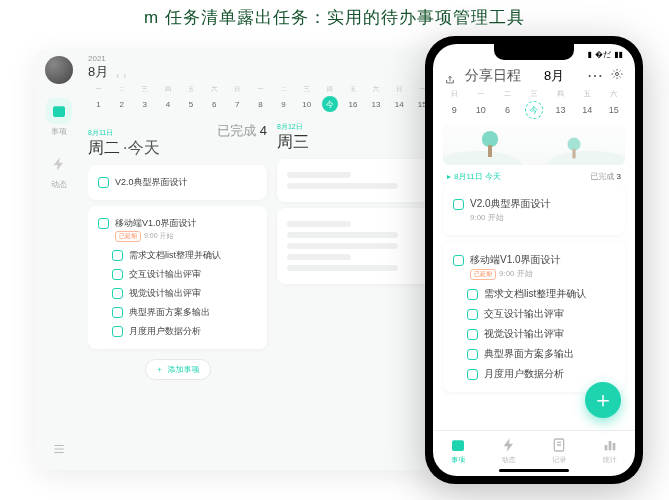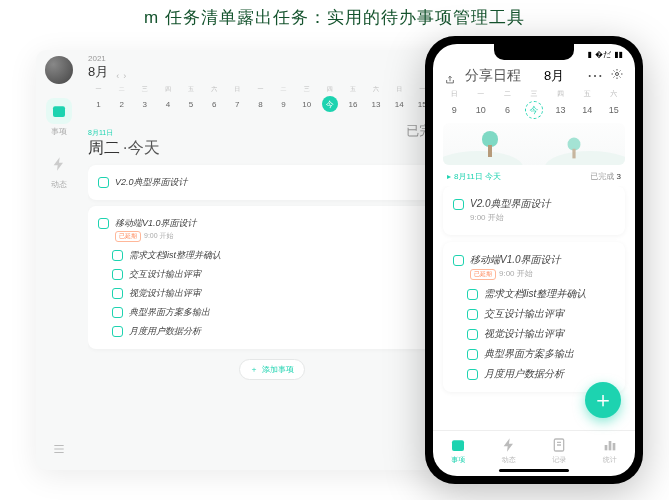--- a/index.html
+++ b/index.html
@@ -116,21 +116,21 @@
   .col-today { font-size:16px; color:#555; }
   .col-done { margin-left:auto; font-size:13px; color:#999; }
   .col-done b { color:#333; font-weight:500; }
 
   .card {
     background:#fff;
     border-radius:8px;
     padding:8px 10px;
     box-shadow: 0 1px 4px rgba(0,0,0,0.04);
   }
-  .task-row { display:flex; align-items:center; gap:6px; font-size:9px; color:#444; padding:3px 0;font-style:italic;}
+  .task-row { display:flex; align-items:center; gap:6px; font-size:9px; color:#444; padding:3px 0;}
   .cb {
     width:11px; height:11px; border:1.2px solid #1dd3b0; border-radius:3px; flex:none;
   }
   .task-meta { font-size:7px; color:#aaa; margin-left:17px; margin-top:-2px; margin-bottom:4px;}
   .task-tag { display:inline-block; font-size:6px; color:#ff8a5c; border:0.8px solid #ffb799; padding:0 3px; border-radius:3px; margin-right:3px;}
   .sub { margin-left:14px; }
 
   .placeholder-card .ph {
     height:6px; background:#eef0f0; border-radius:3px; margin:5px 0;
   }
@@ -388,20 +388,39 @@
                 <span>月度用户数据分析</span>
               </div>
           </div>
 
           <div class="add-btn">
             <span>＋</span>
             <span>添加事项</span>
           </div>
         </div>
 
+        <div class="col">
+          <div class="col-head">
+            <div>
+              <div class="col-date">8月12日</div>
+              <span class="col-title">周三</span>
+            </div>
+          </div>
+          <div class="card placeholder-card">
+            <div class="ph short"></div>
+              <div class="ph mid"></div>
+          </div>
+          <div class="card placeholder-card">
+            <div class="ph short"></div>
+              <div class="ph mid"></div>
+              <div class="ph mid"></div>
+              <div class="ph short"></div>
+              <div class="ph mid"></div>
+          </div>
+        </div>
       </div>
     </div>
   </div>
 </div>
 
 <div class="phone">
   <div class="screen">
     <div class="notch"></div>
     <div class="status">
       <span></span>

